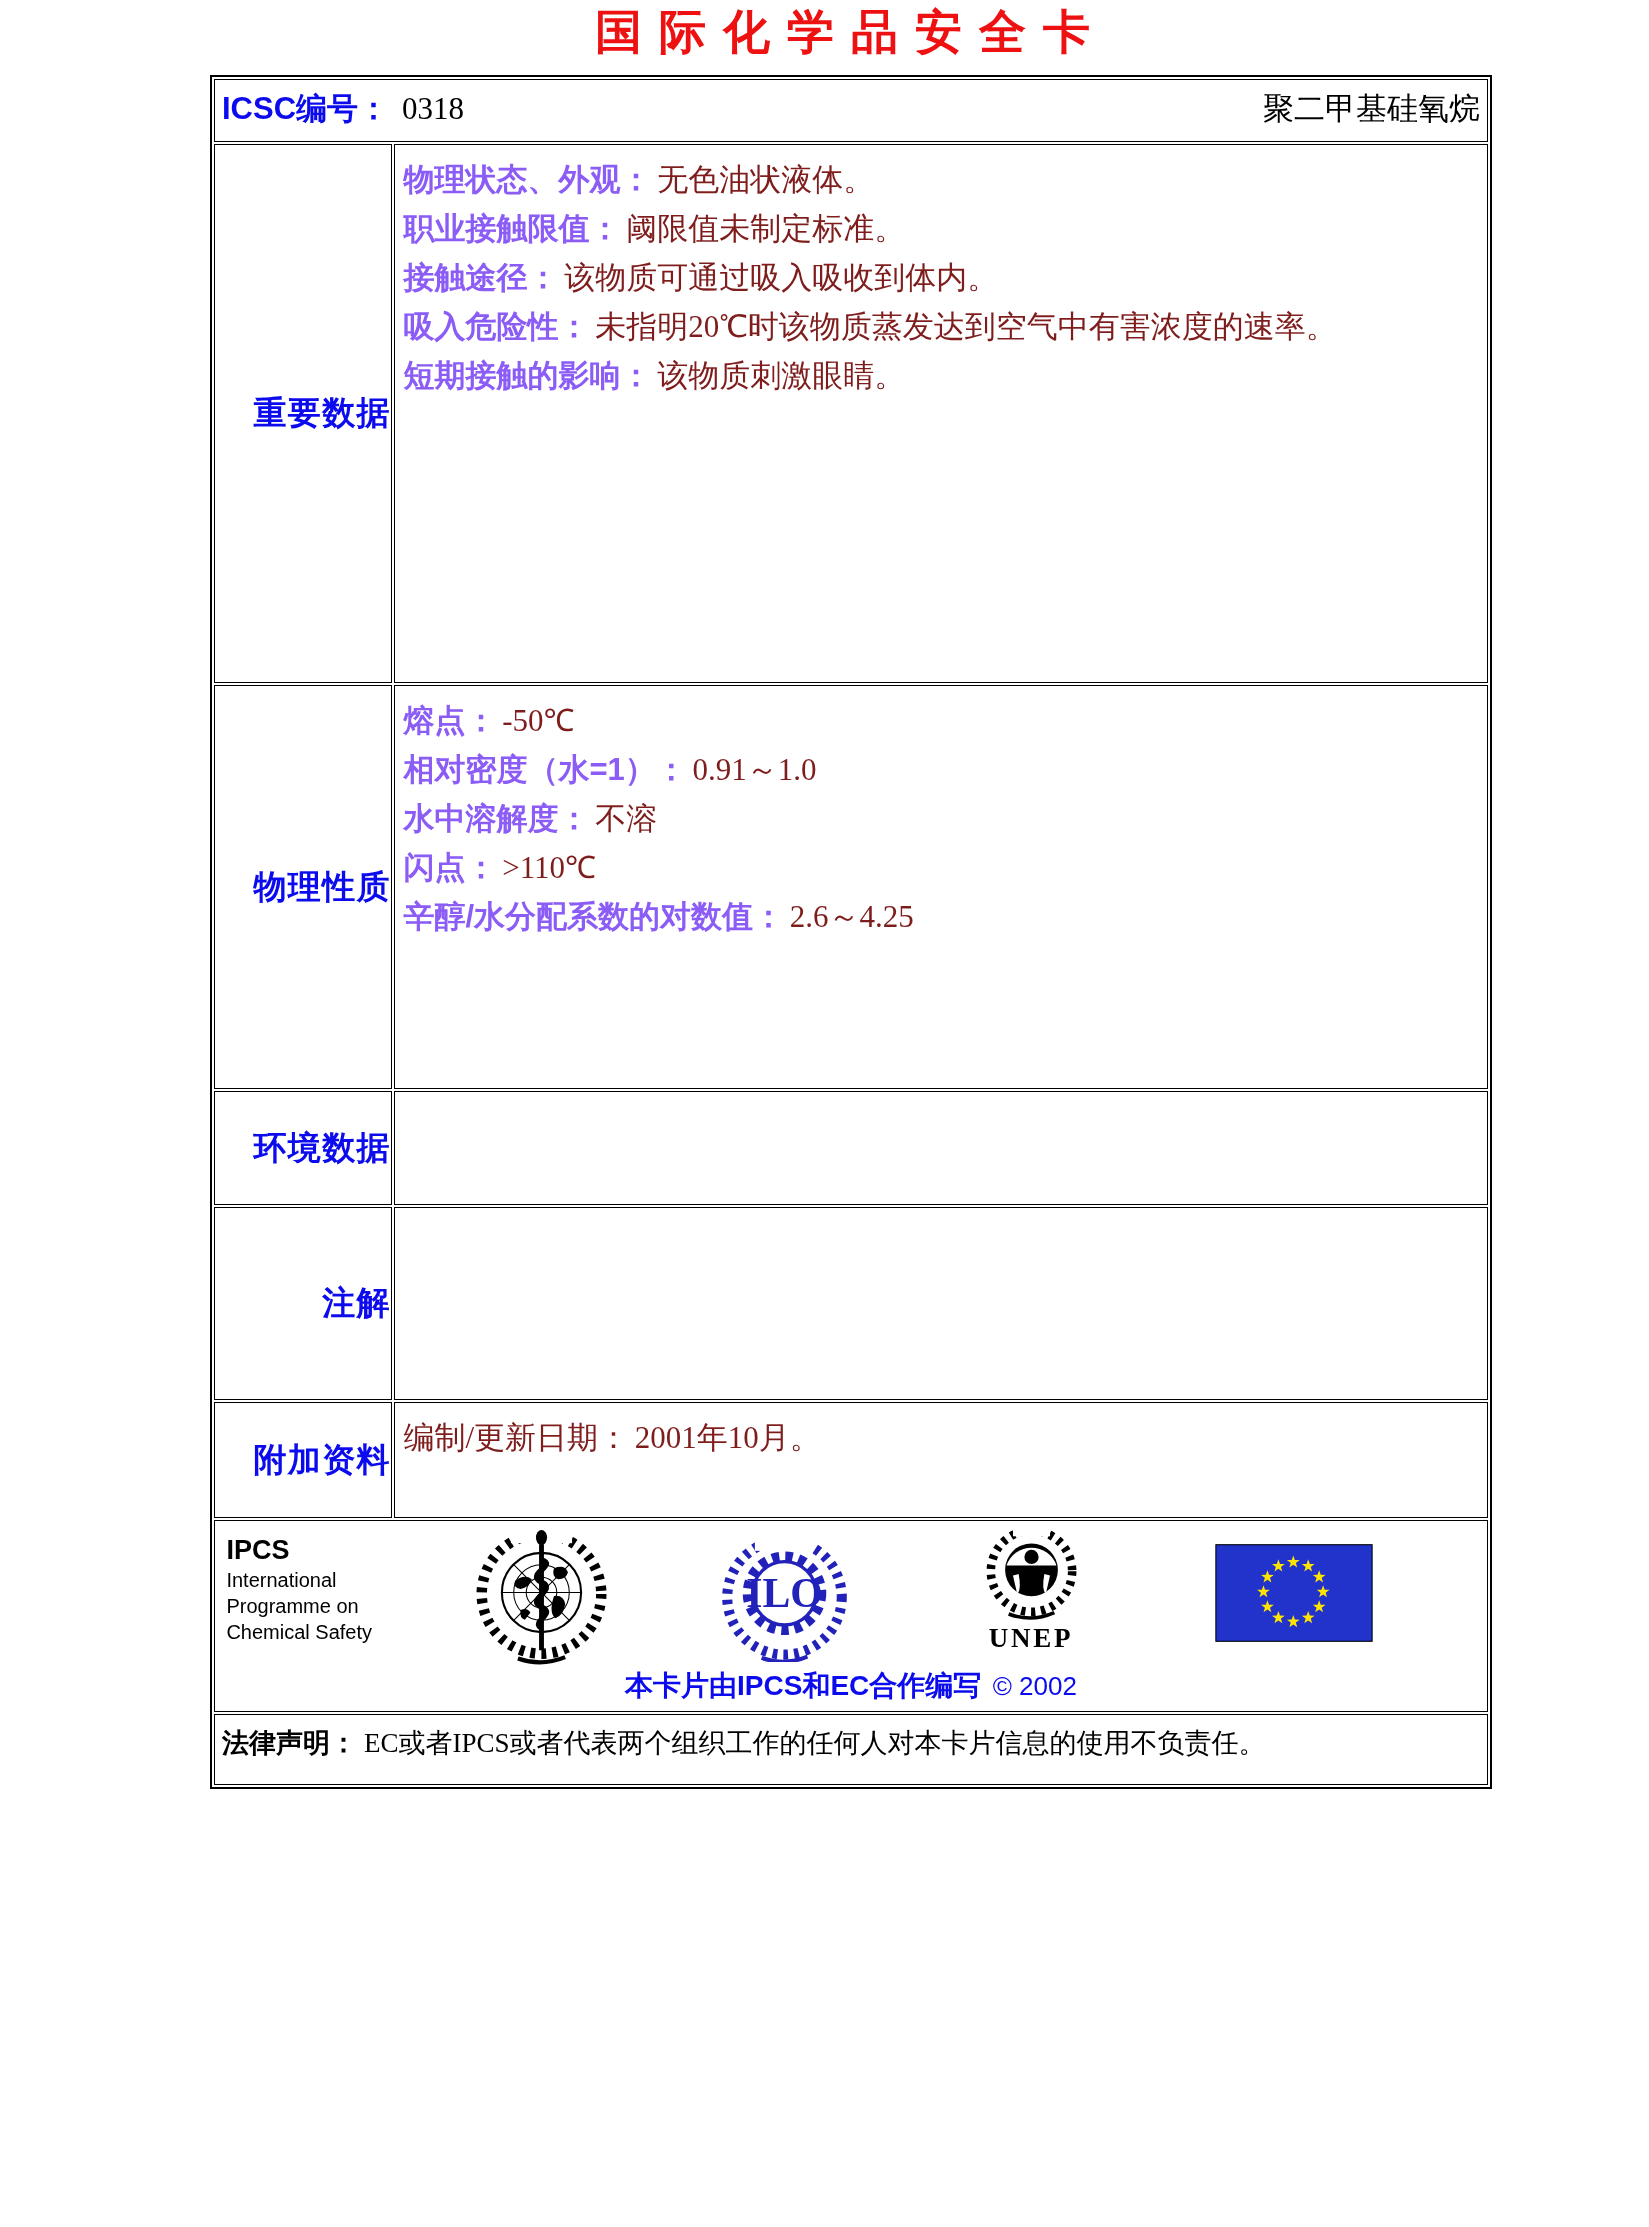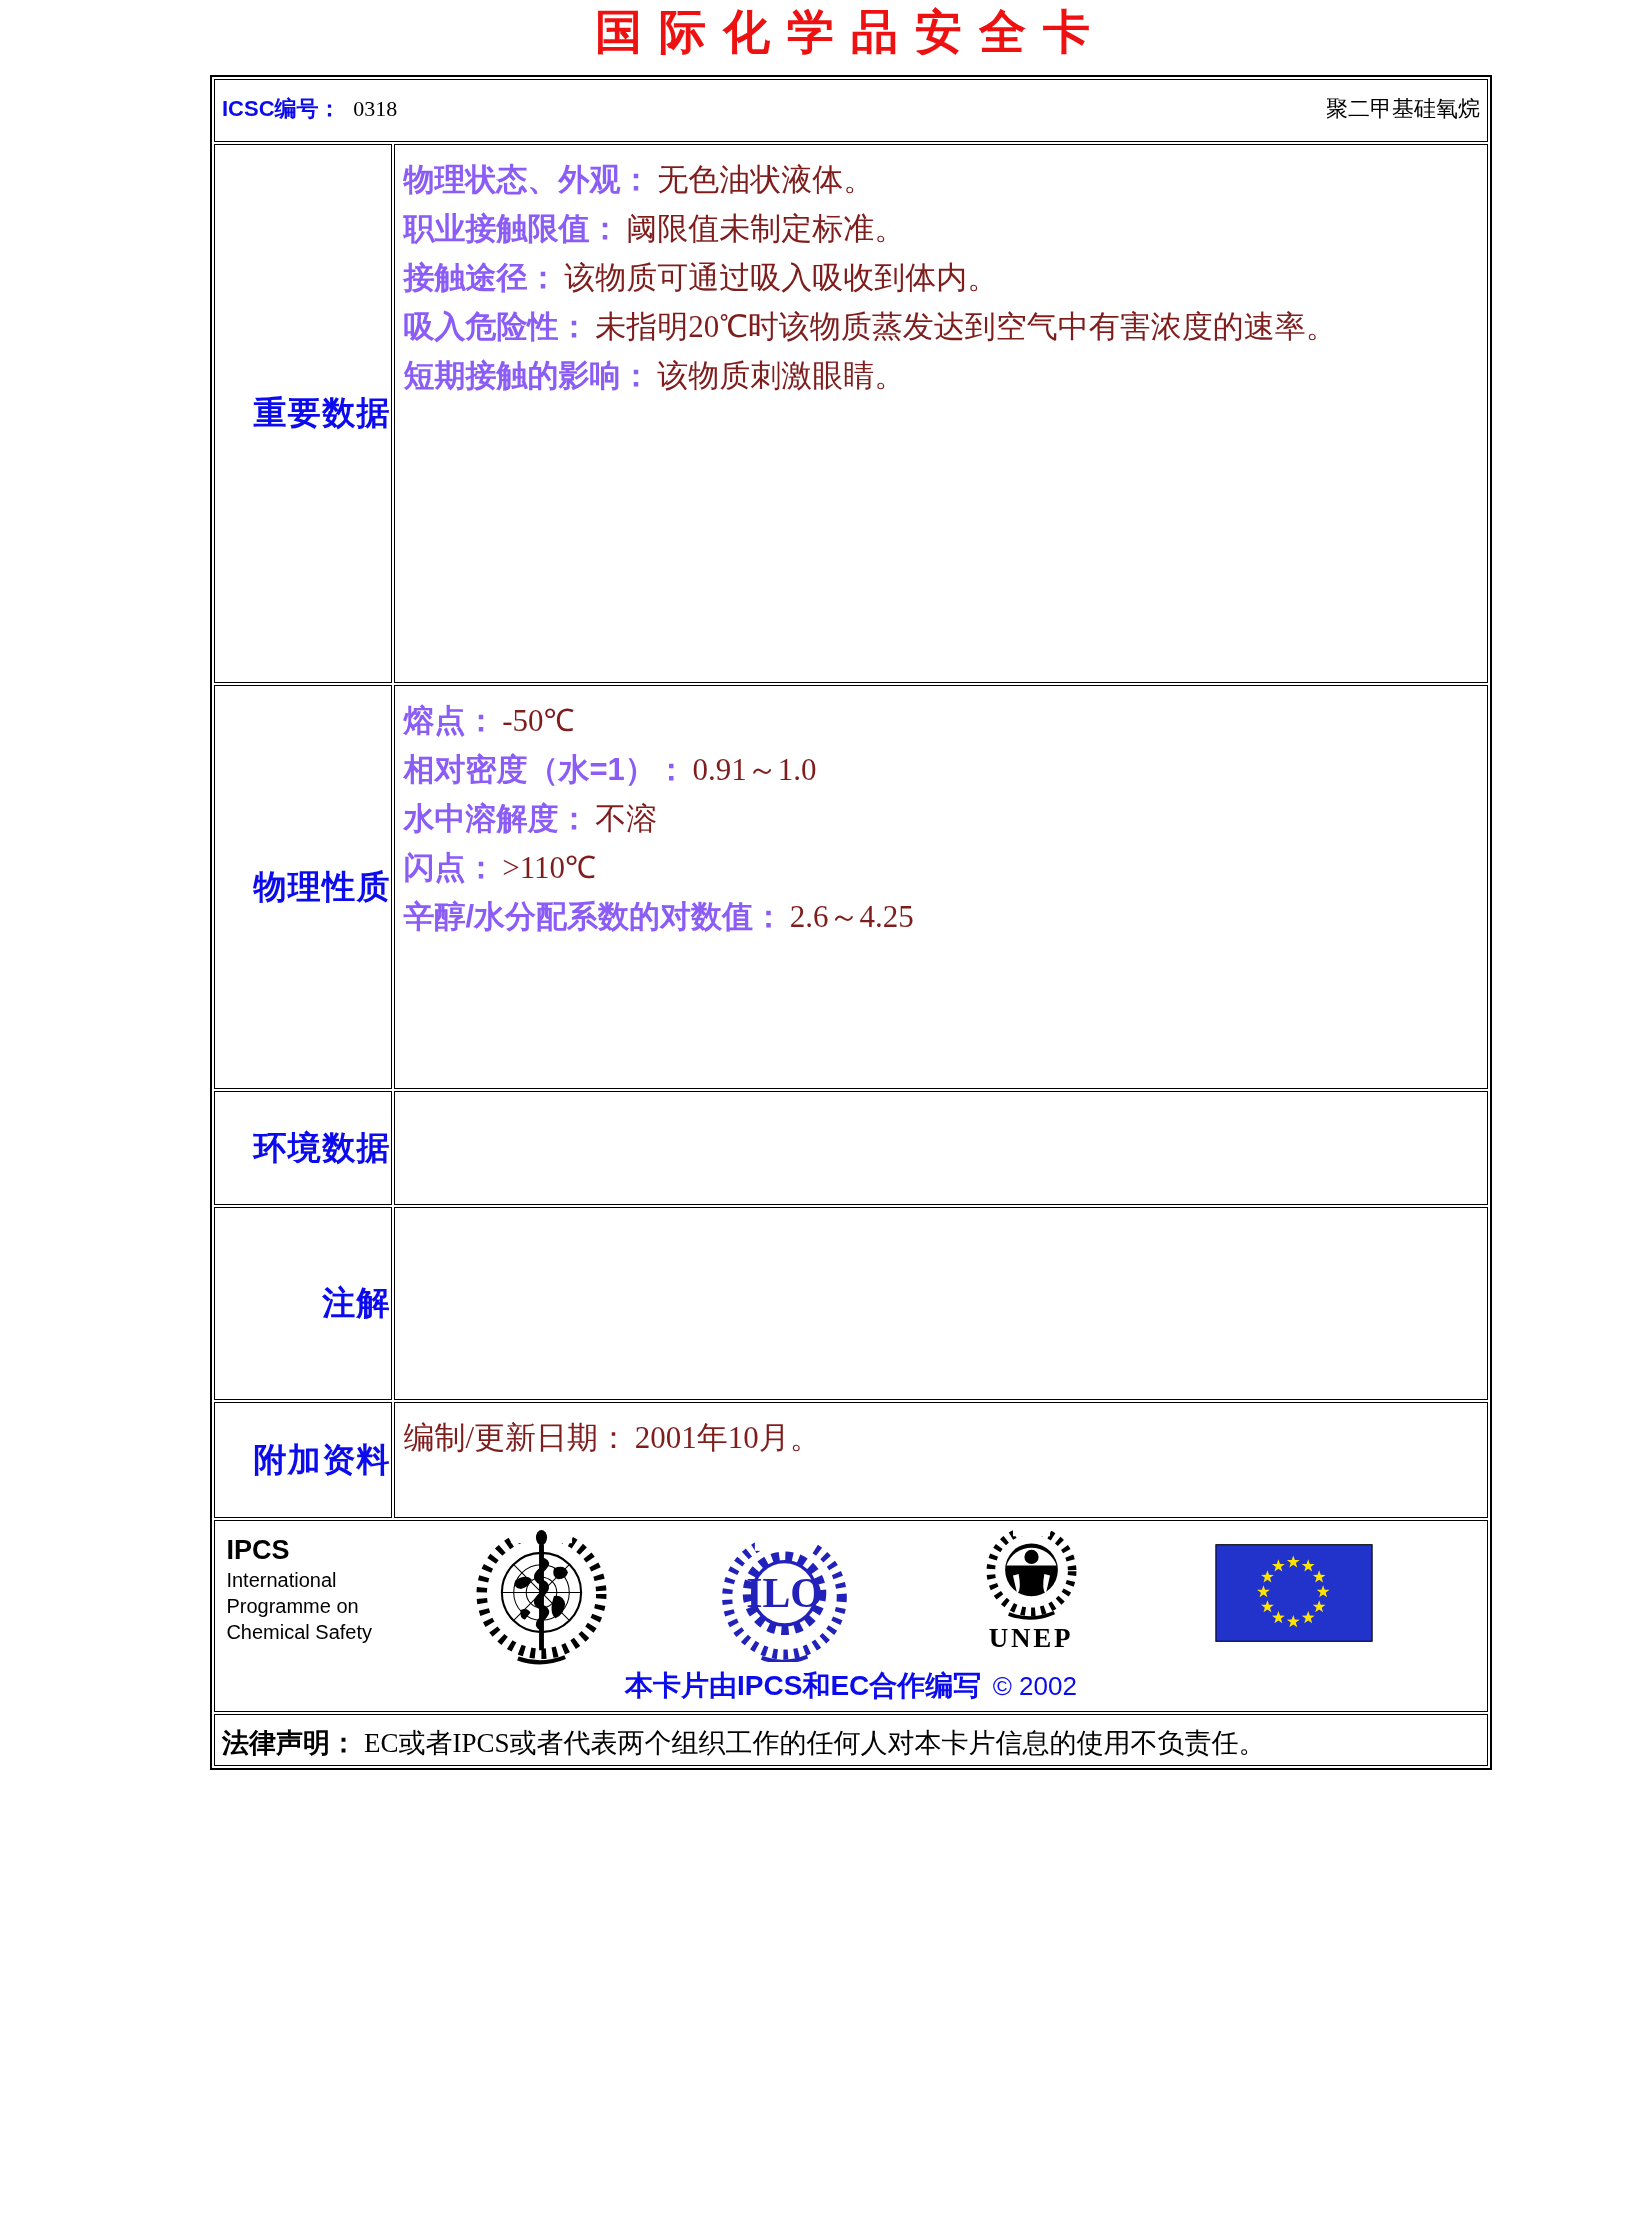--- a/index.html
+++ b/index.html
@@ -8,21 +8,21 @@
 
   .title { position:absolute; left:210px; top:1.4px; width:1282px; text-align:center;
            font-size:47px; font-weight:900; color:#ee1111; letter-spacing:17px;
            font-family:"DejaVu Sans",sans-serif; white-space:nowrap; }
 
   table.card { position:absolute; left:210px; top:75px; width:1282px;
                border-collapse:separate; border-spacing:2.1px; border:2.1px solid #000;
                table-layout:fixed; background:#fff; }
   td { border:1.4px solid #000; box-sizing:border-box; padding:0; vertical-align:top; background:#fff; }
 
-  .header-inner { display:flex; align-items:center; padding:0 7px; height:58px; font-size:22px; white-space:nowrap;justify-content:flex-end; }
+  .header-inner { display:flex; align-items:center; padding:0 7px; height:58px; font-size:31px; white-space:nowrap;justify-content:flex-end; }
   .h-label { color:#0b0bee; font-weight:bold; }
   .h-number { font-family:"Liberation Serif",serif; margin-left:12.8px; }
   .h-name { margin-left:auto; font-family:"Liberation Serif",serif; }
 
   td.label-cell { text-align:right; vertical-align:middle; }
   .section-label { color:#0b0bee; font-weight:bold; font-size:33px; letter-spacing:1.4px; }
 
   td.content-cell { padding:10px 7px 0 8.5px; }
   .item { line-height:49px; font-size:31px; white-space:nowrap; }
   .item-label { color:#8b5cf6; font-weight:bold; }
@@ -214,21 +214,21 @@
           </g>
         </svg>
 
         <div class="caption">
           <span>本卡片由IPCS和EC合作编写</span><span class="copyright">© 2002</span>
         </div>
       </td>
     </tr>
 
     <tr>
-      <td colspan="2" class="legal-cell" style="height:52px">
+      <td colspan="2" class="legal-cell" style="height:71px">
         <div class="legal-line">
           <span class="legal-label">法律声明：</span><span class="legal-text">EC或者IPCS或者代表两个组织工作的任何人对本卡片信息的使用不负责任。</span>
         </div>
       </td>
     </tr>
   </tbody>
     </table>
 </div>
 
 

